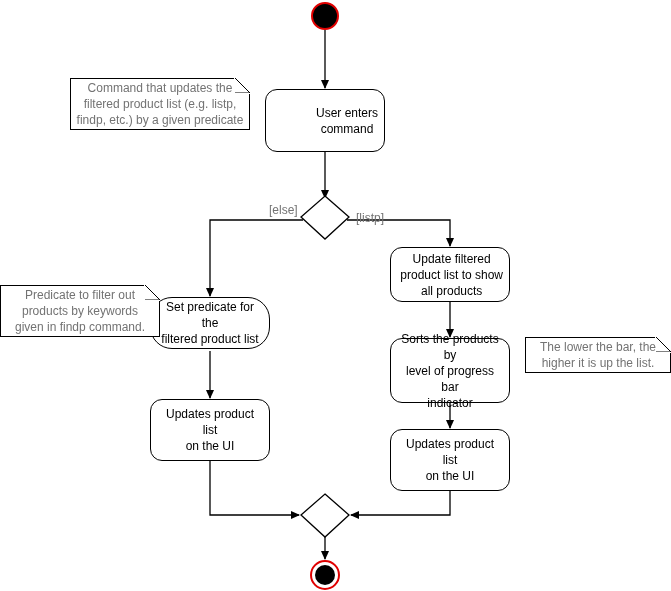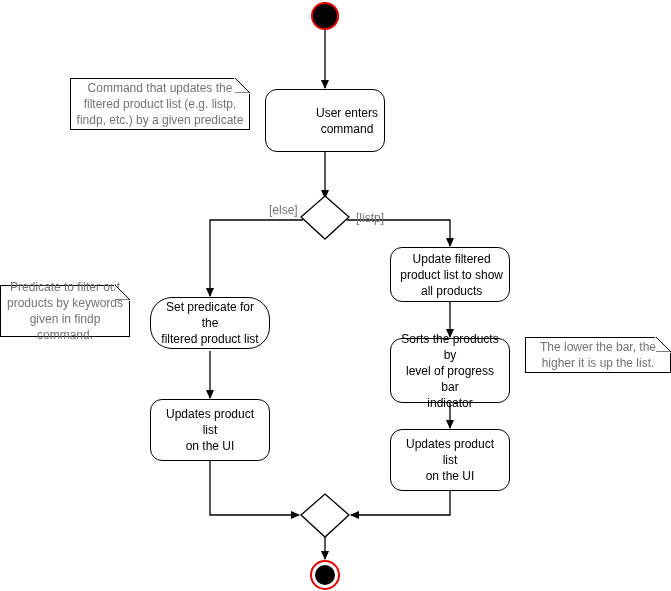--- a/index.html
+++ b/index.html
@@ -213,21 +213,21 @@
     <div class="fold-cut"></div>
     <svg class="fold" viewBox="0 0 15 15" style="border:none; background:transparent;">
       <path d="M0,0 L15,15 L0,15 z" fill="#ffffff" stroke="none"></path>
       <path d="M0,0 L15,15 M0,15 L15,15" stroke="#000000" stroke-width="1" fill="none"></path>
     </svg>
     <span class="note-body">Command that updates the
 filtered product list (e.g. listp,
 findp, etc.) by a given predicate</span>
   </div>
 
-  <div class="note" style="left:0px; top:285px; width:130px; height:52px;">
+  <div class="note" style="left:0px; top:285px; width:160px; height:52px;">
     <div class="fold-cut"></div>
     <svg class="fold" viewBox="0 0 15 15" style="border:none; background:transparent;">
       <path d="M0,0 L15,15 L0,15 z" fill="#ffffff" stroke="none"></path>
       <path d="M0,0 L15,15 M0,15 L15,15" stroke="#000000" stroke-width="1" fill="none"></path>
     </svg>
     <span class="note-body">Predicate to filter out
 products by keywords
 given in findp command.</span>
   </div>
 

